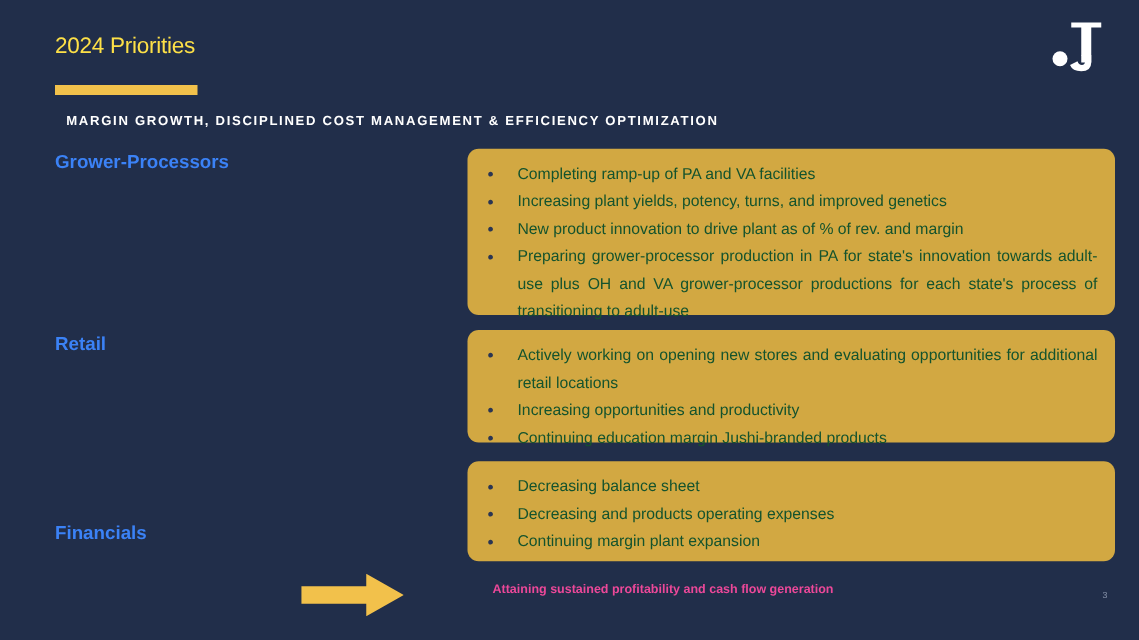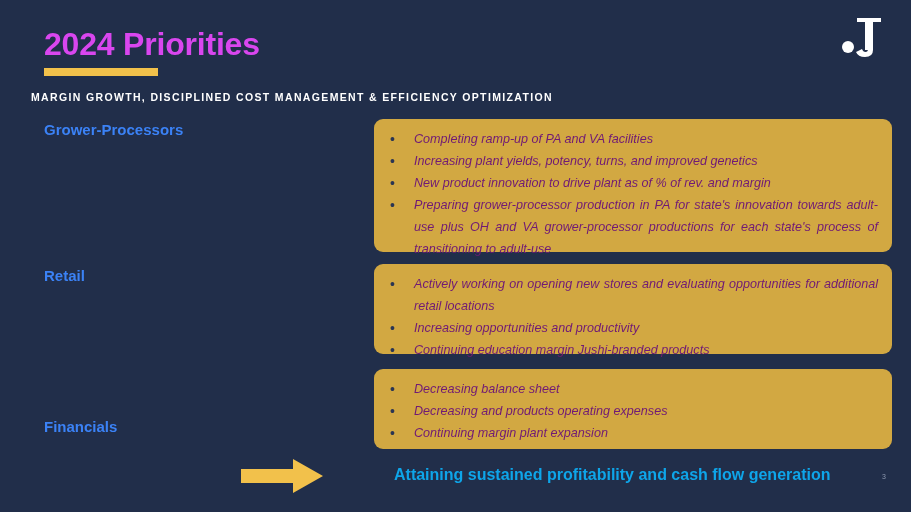--- a/index.html
+++ b/index.html
@@ -21,39 +21,39 @@
     width: 911px;
     height: 512px;
     background: #212E4A;
   }
 
   
   .slide-title {
     position: absolute;
     left: 44px;
     top: 26px;
-    font-size: 32px;
-    font-weight: bold;
-    color: #d946ef;
+    font-size: 18px;
+    font-weight: normal;
+    color: #fde047;
     letter-spacing: -0.2px;
     white-space: nowrap;
   }
 
   .title-rule {
     position: absolute;
     left: 44px;
     top: 68px;
     width: 114px;
     height: 8px;
     background: #F2C14B;
   }
 
   .subtitle {
     position: absolute;
-    left: 31px;
+    left: 53px;
     top: 91px;
     font-size: 10.5px;
     font-weight: bold;
     color: #FFFFFF;
     letter-spacing: 1.35px;
     white-space: nowrap;
   }
 
   
   .logo {
@@ -108,44 +108,43 @@
     width: 28px;
     color: #2A3553;
     font-size: 14px;
     line-height: 22px;
     text-align: left;
     padding-left: 4px;
   }
 
   .bullet-text {
     flex: 1 1 auto;
-    color: #701a75;
-    font-style: italic;
+    color: #14532d;
   }
   .bullet-text.justify {
     text-align: justify;
     text-align-last: left;
   }
 
   
   .arrow-wrap {
     position: absolute;
     left: 241px;
     top: 459px;
     width: 82px;
     height: 34px;
   }
 
   .tagline {
     position: absolute;
     left: 394px;
     top: 466px;
-    font-size: 16px;
+    font-size: 10px;
     font-weight: bold;
-    color: #0ea5e9;
+    color: #ec4899;
     white-space: nowrap;
   }
 
   .page-number {
     position: absolute;
     right: 25px;
     top: 473px;
     font-size: 7px;
     color: #8C97AE;
   }

